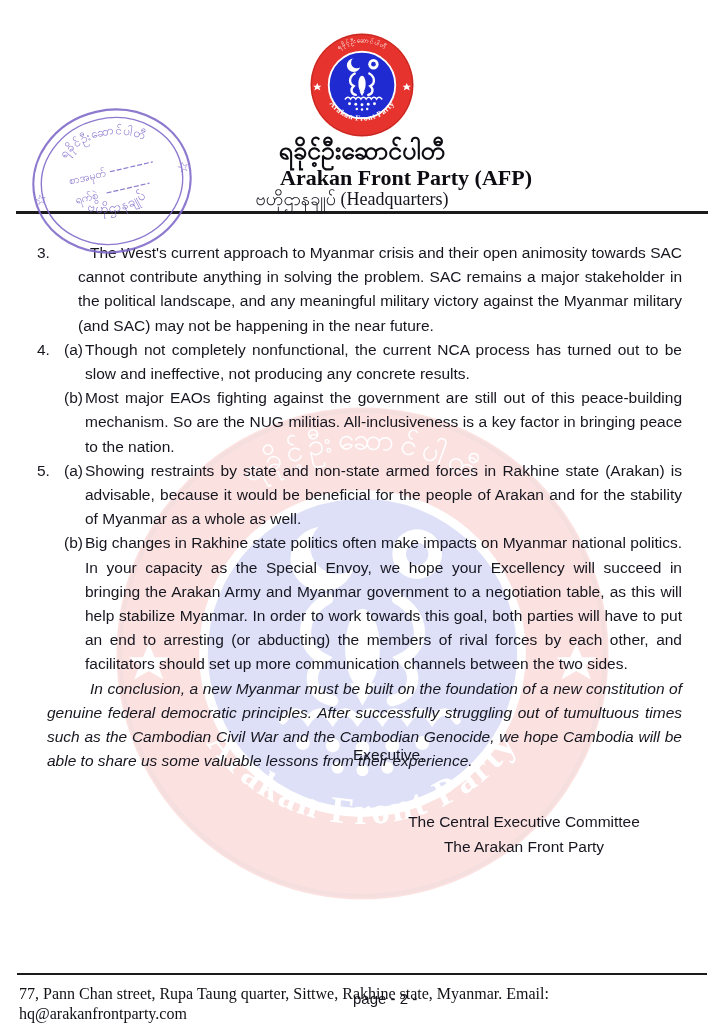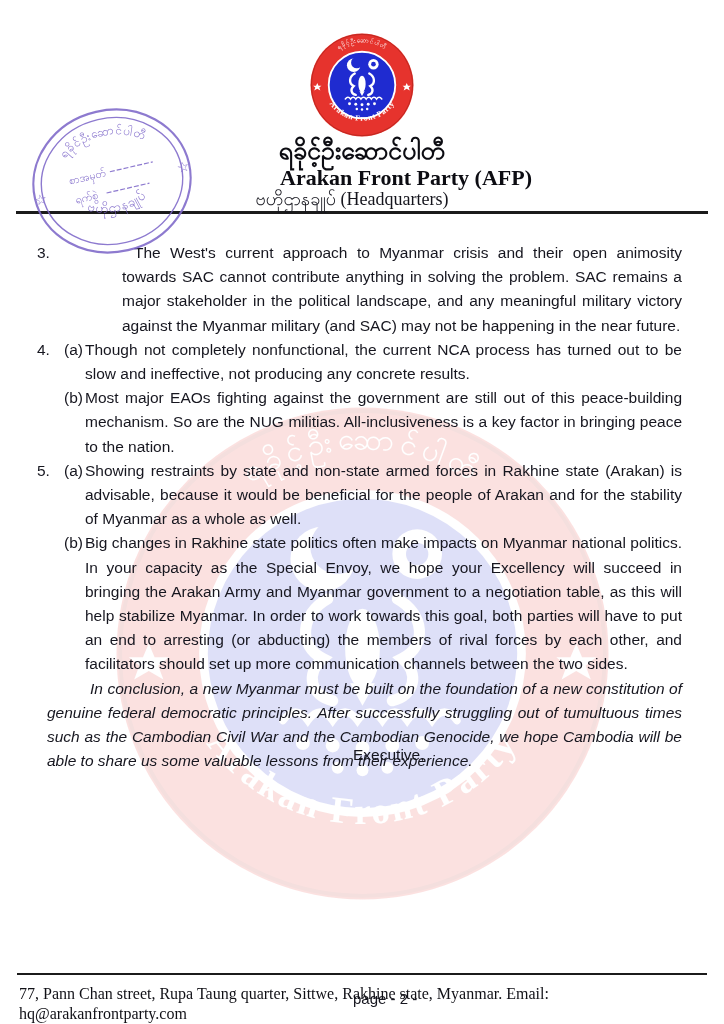--- a/index.html
+++ b/index.html
@@ -32,21 +32,21 @@
   .watermark{position:absolute;left:114px;top:405px;width:497px;height:497px;opacity:.14;z-index:0;}
   
   .body-text{
     position:absolute;left:37px;top:241px;width:645px;z-index:2;
     font-size:15.5px;line-height:24.2px;text-align:justify;
   }
   .item{display:grid;}
   .item.with-sub{grid-template-columns:27px 21px 1fr;}
   .item.no-sub{grid-template-columns:41px 1fr;}
   .item .num,.item .sub{text-align:left;}
-  .item .txt.first-indent{text-indent:12px;margin-left:44px;}
+  .item .txt.first-indent{text-indent:12px;}
   .closing{margin-left:10px;text-indent:43px;font-style:italic;}
   
   .signoff{position:absolute;left:353px;top:746px;font-size:15.5px;z-index:2;}
   .sig-block{
     position:absolute;left:380px;top:810px;width:288px;text-align:center;
     font-size:15.5px;line-height:24.5px;z-index:2;
   }
   
   .page-label{position:absolute;left:353px;top:990px;font-size:15px;z-index:2;}
   .ftr-rule{position:absolute;left:17px;top:973px;width:690px;height:2px;background:#1b1b1b;z-index:2;}
@@ -163,18 +163,22 @@
     </div>
     <div class="item with-sub">
       <span class="num"></span>
       <span class="sub">(b)</span>
       <span class="txt">Big changes in Rakhine state politics often make impacts on Myanmar national politics. In your capacity as the Special Envoy, we hope your Excellency will succeed in bringing the Arakan Army and Myanmar government to a negotiation table, as this will help stabilize Myanmar. In order to work towards this goal, both parties will have to put an end to arresting (or abducting) the members of rival forces by each other, and facilitators should set up more communication channels between the two sides.</span>
     </div>
     <div class="closing">In conclusion, a new Myanmar must be built on the foundation of a new constitution of genuine federal democratic principles. After successfully struggling out of tumultuous times such as the Cambodian Civil War and the Cambodian Genocide, we hope Cambodia will be able to share us some valuable lessons from their experience.</div>
   </div>
 
   <div class="signoff">Executive,</div>
+  <div class="sig-block">
+    <div>The Central Executive Committee</div>
+    <div>The Arakan Front Party</div>
+  </div>
 
   <div class="page-label">page - 2 -</div>
   <div class="ftr-rule"></div>
   <div class="ftr-address">77, Pann Chan street, Rupa Taung quarter, Sittwe, Rakhine state, Myanmar. Email: hq@arakanfrontparty.com</div>
 
 </div>
 
 </body></html>

